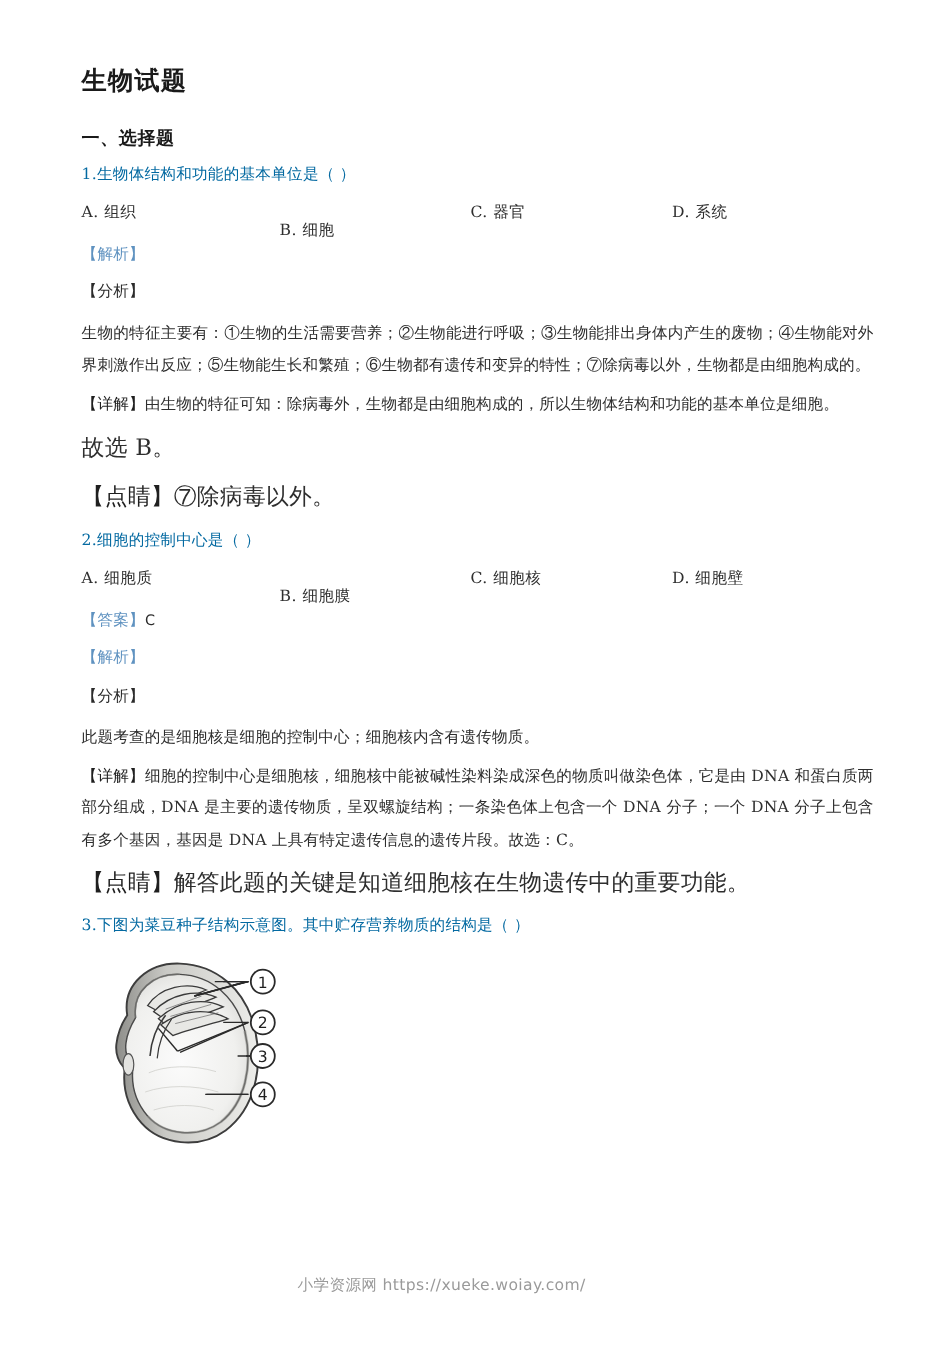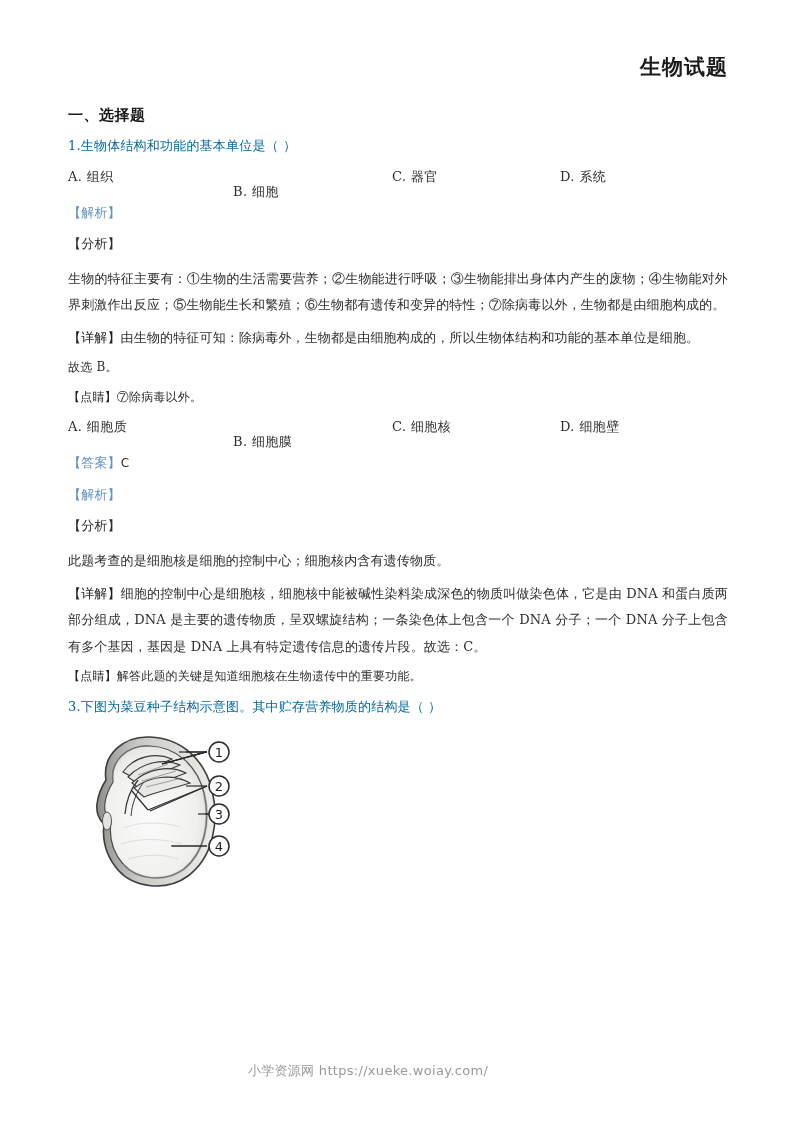--- a/index.html
+++ b/index.html
@@ -25,21 +25,21 @@
   }
   .content {
     position: absolute;
     left: 68px;
     top: 55px;
     width: 660px;
   }
 
   
   .doc-title {
-    text-align: right;
+    text-align: left;
     font-family: "DejaVu Sans", "Liberation Sans", sans-serif;
     font-weight: bold;
     font-size: 21px;
     letter-spacing: 1px;
     color: #1a1a1a;
     margin: 0 0 26px 0;
     line-height: 1.2;
   }
 
   
@@ -102,21 +102,21 @@
   }
   .para {
     font-size: 13px;
     line-height: 2.05;
     margin: 0 0 6px 0;
     color: #2e2e2e;
     text-align: justify;
     letter-spacing: 0.15px;
   }
   .para-tight {
-    font-size: 12px;
+    font-size: 19px;
     line-height: 1.62;
     margin: 0 0 11px 0;
     color: #2e2e2e;
     letter-spacing: 0.2px;
   }
   .bold-tag { font-weight: normal; color: #1f1f1f; }
 
   
   .figure {
     position: relative;
@@ -167,20 +167,21 @@
       <div class="para">生物的特征主要有：①生物的生活需要营养；②生物能进行呼吸；③生物能排出身体内产生的废物；④生物能对外界刺激作出反应；⑤生物能生长和繁殖；⑥生物都有遗传和变异的特性；⑦除病毒以外，生物都是由细胞构成的。</div>
 
       <div class="para"><span class="bold-tag">【详解】</span><span>由生物的特征可知：除病毒外，生物都是由细胞构成的，所以生物体结构和功能的基本单位是细胞。</span></div>
 
       <div class="para-tight">故选 B。</div>
 
       <div class="para-tight"><span class="bold-tag">【点睛】</span><span>⑦除病毒以外。</span></div>
     </div>
 
     <div>
+      <div class="q-stem">2.细胞的控制中心是（     ）</div>
 
       <div class="options">
         <span class="opt opt-a">A.  细胞质</span>
         <span class="opt opt-b">B.  细胞膜</span>
         <span class="opt opt-c">C.  细胞核</span>
         <span class="opt opt-d">D.  细胞壁</span>
       </div>
 
       <div class="blue-label">
         <span>【答案】</span><span class="ans-val">C</span>

